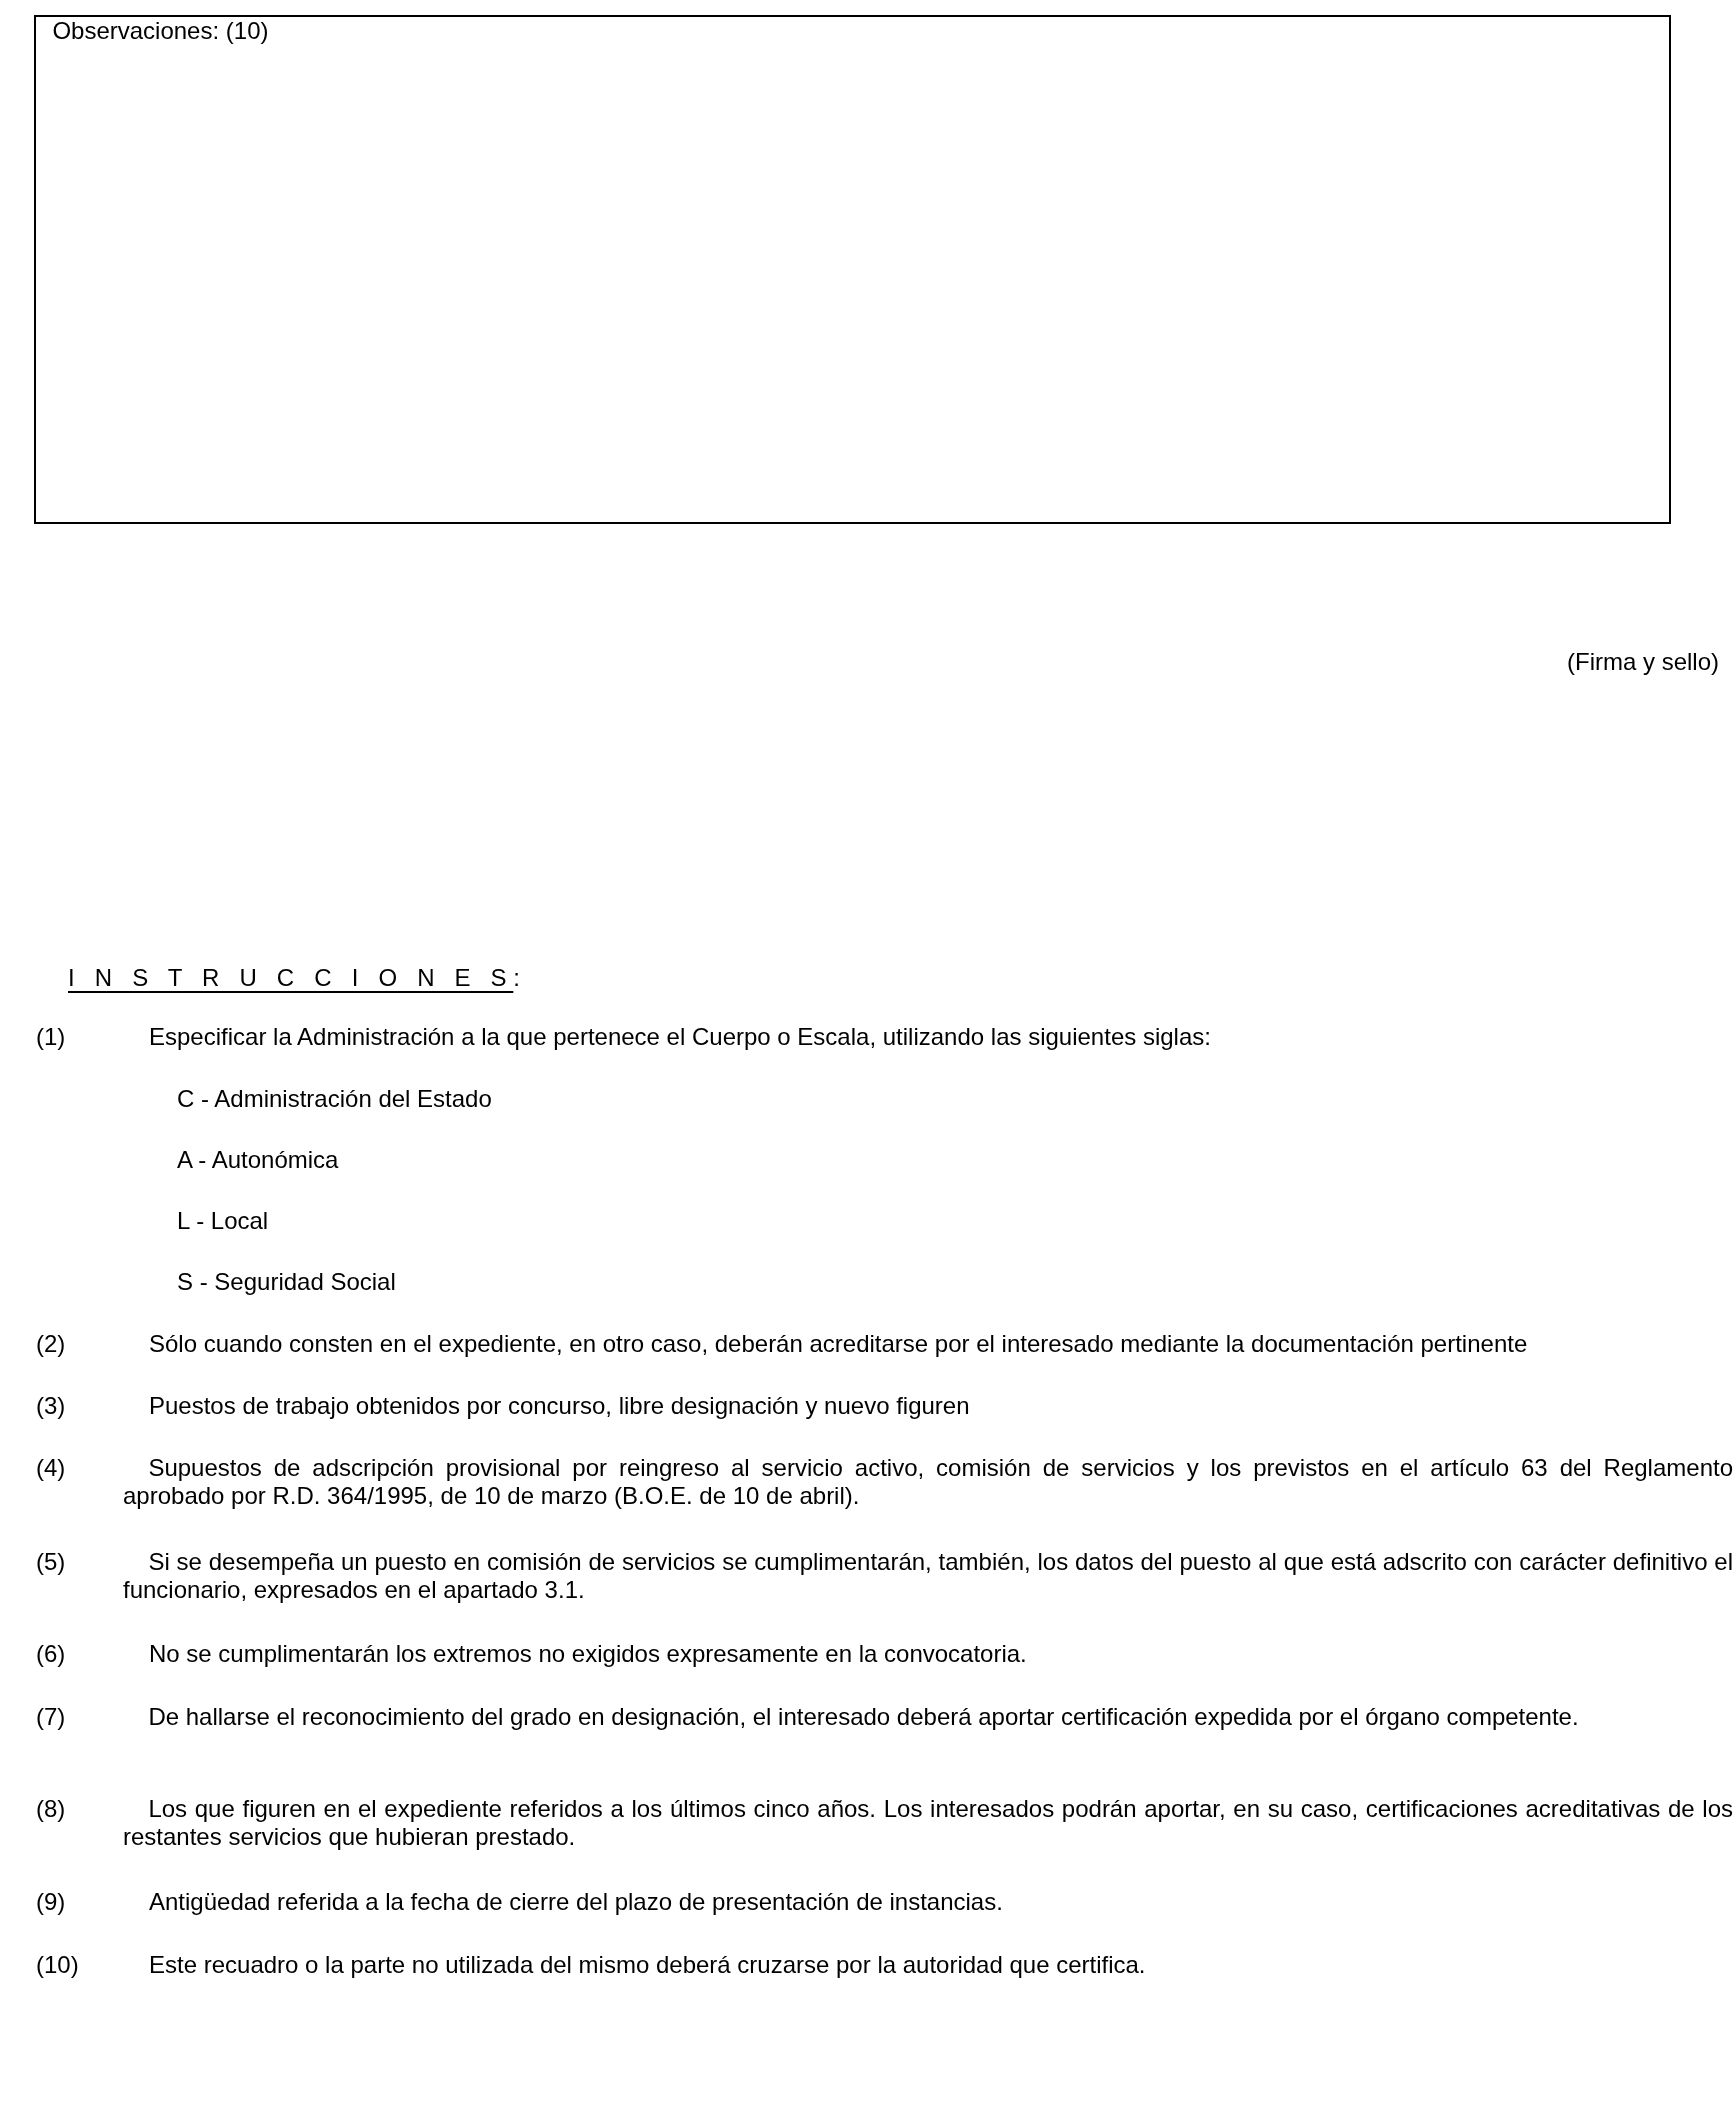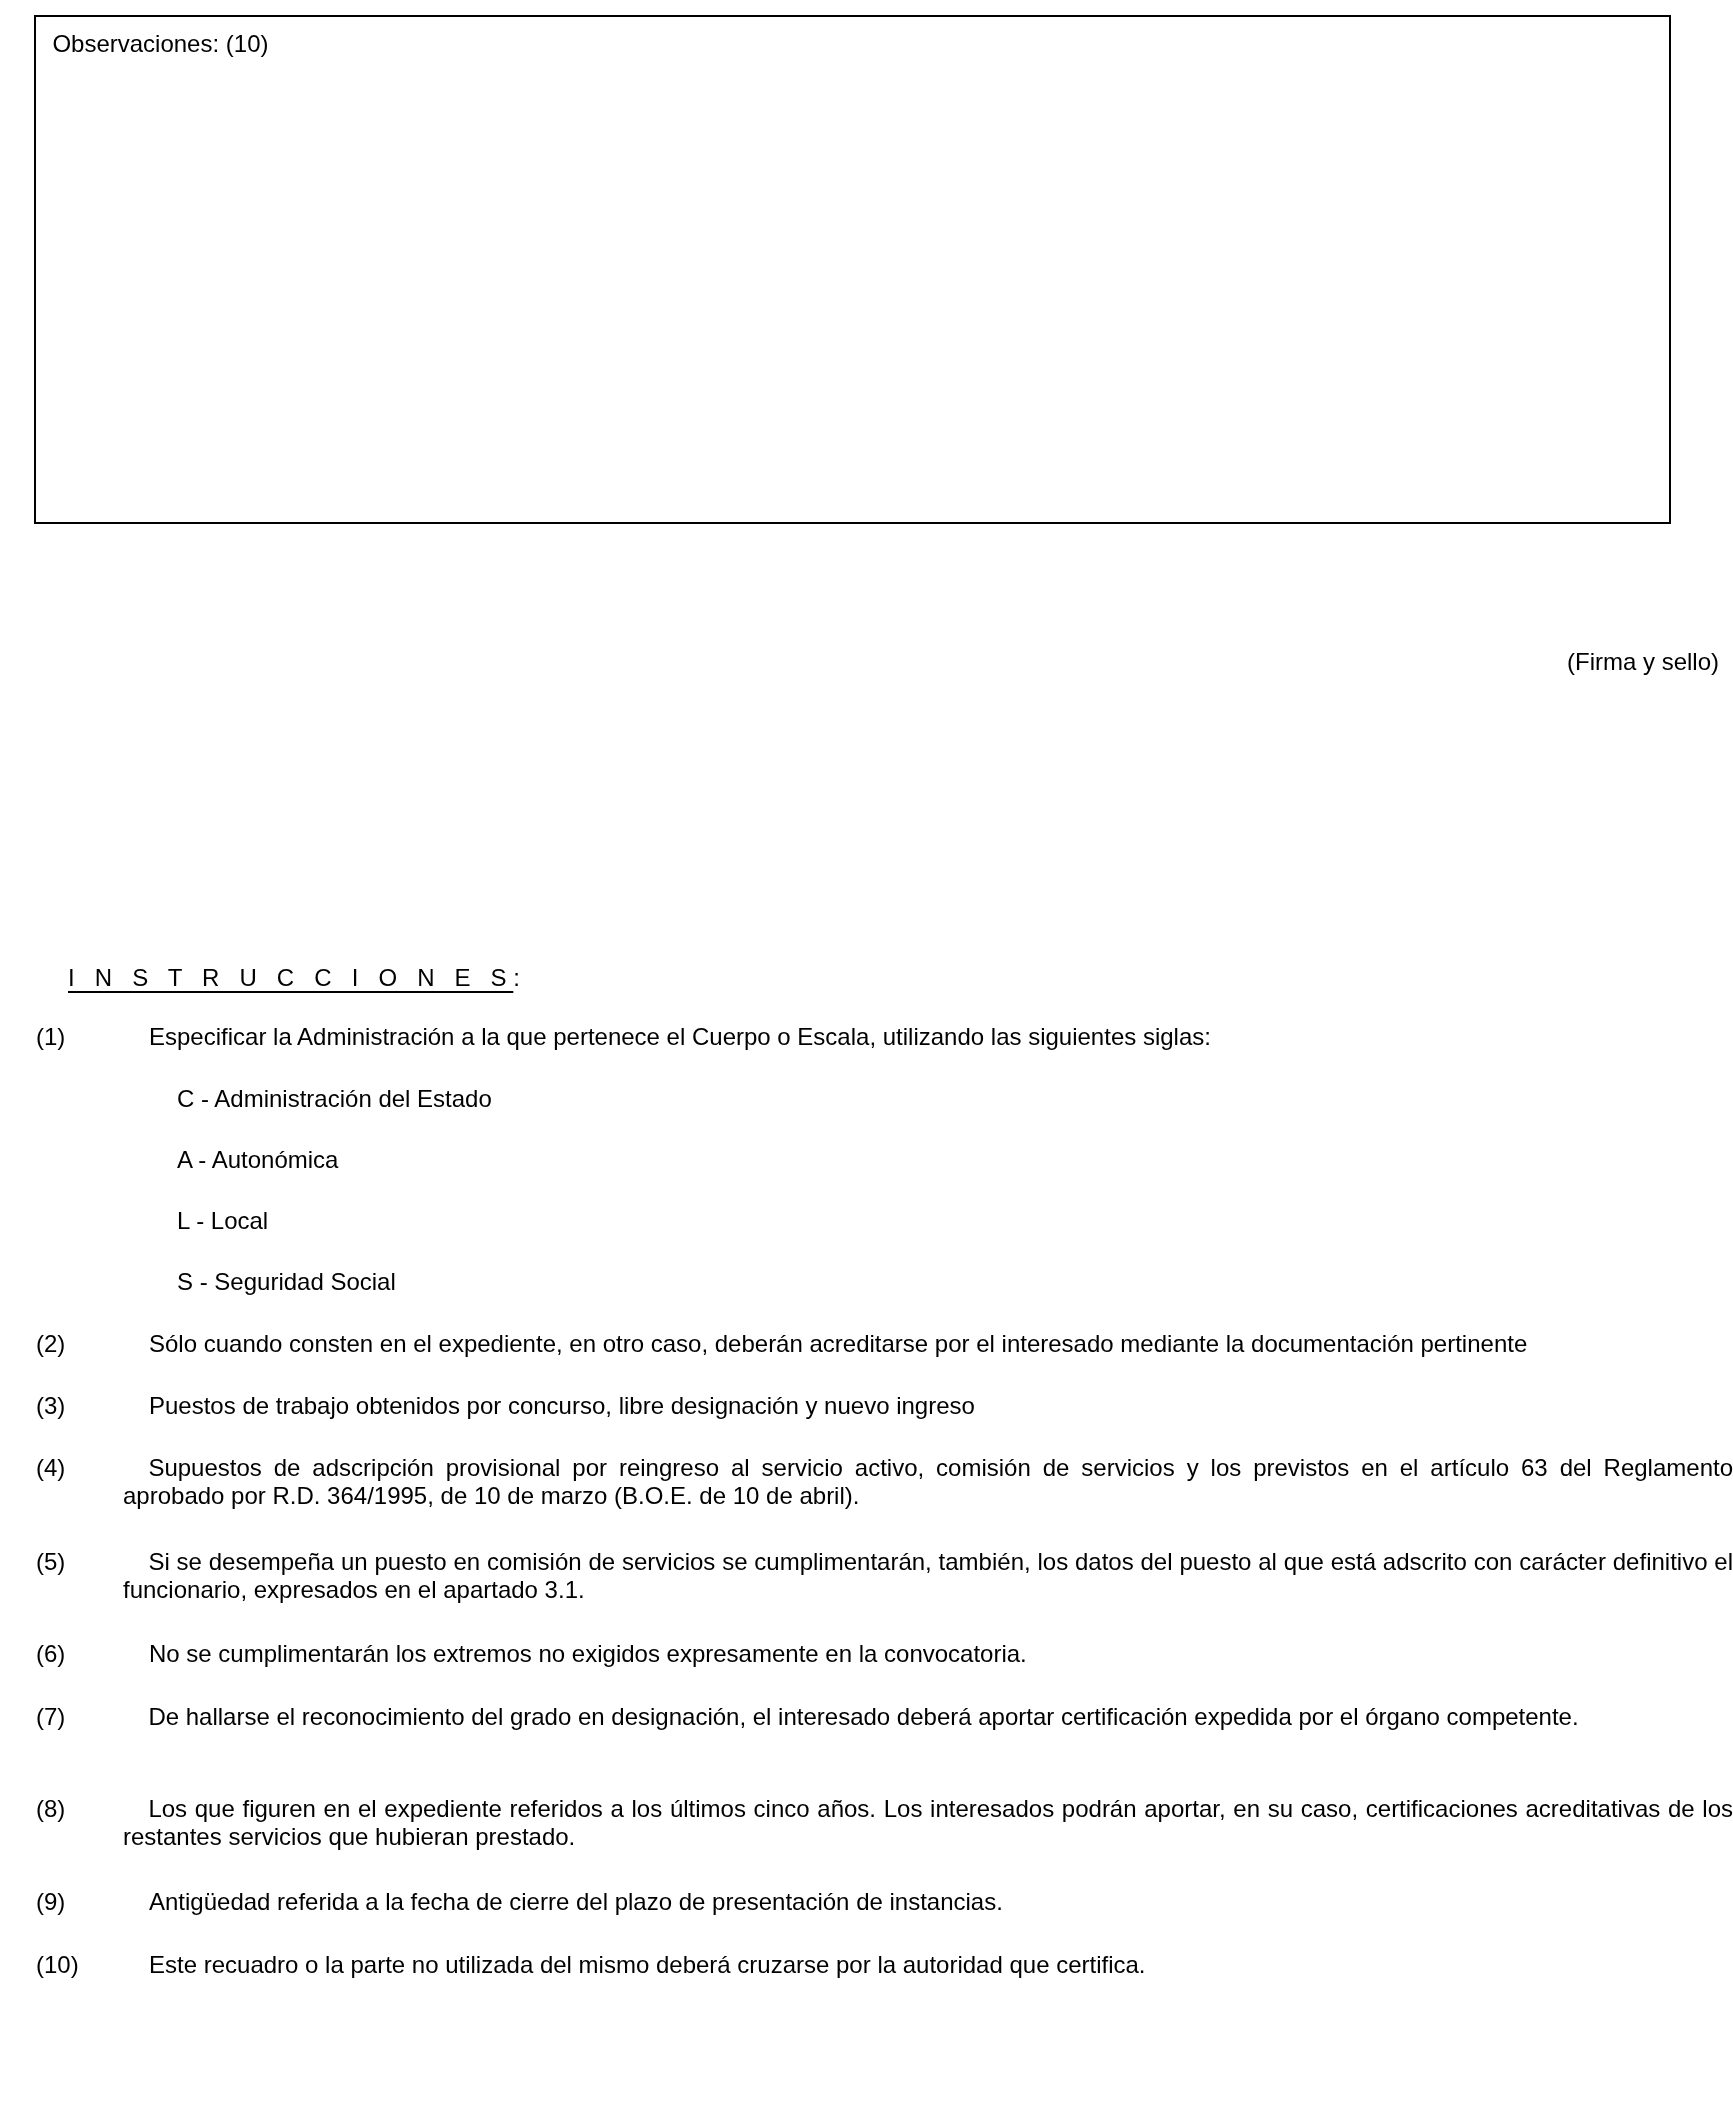--- a/index.html
+++ b/index.html
@@ -4,21 +4,21 @@
 <style>
   html, body { margin: 0; padding: 0; background: #ffffff; }
   body {
     width: 1734px; height: 2119px; position: relative; overflow: hidden;
     font-family: "Liberation Sans", sans-serif; color: #000; font-size: 24px;
   }
   .obs-box {
     position: absolute; left: 34px; top: 15px; width: 1637px; height: 509px;
     border: 2.2px solid #000; box-sizing: border-box;
   }
-  .obs-label { position: absolute; left: 16.4px; top: 13px; white-space: nowrap; }
+  .obs-label { position: absolute; left: 16.4px; top: 0; white-space: nowrap; }
   .signature { position: absolute; right: 15px; top: 648px; white-space: nowrap; }
   .instr-title {
     position: absolute; left: 36px; top: 964px; letter-spacing: 6.7px;
     white-space: nowrap;
     margin-left: 32px;
   }
   .instr-title .u { text-decoration: underline; text-decoration-thickness: 2.2px; text-underline-offset: 4.5px; }
   .item { position: absolute; left: 36px; width: 1697px; line-height: 28px; }
   .item .num { position: absolute; left: 0; top: 0; white-space: nowrap; }
   .item .txt { position: absolute; left: 113px; top: 0; white-space: nowrap; }
@@ -49,21 +49,21 @@
 <div class="sigla" style="top:1207px">L - Local</div>
 <div class="sigla" style="top:1268px">S - Seguridad Social</div>
 
 <div class="item" style="top:1330px">
   <span class="num">(2)</span>
   <span class="txt">Sólo cuando consten en el expediente, en otro caso, deberán acreditarse por el interesado mediante la documentación pertinente</span>
 </div>
 
 <div class="item" style="top:1392px">
   <span class="num">(3)</span>
-  <span class="txt">Puestos de trabajo obtenidos por concurso, libre designación y nuevo ingreso</span>
+  <span class="txt">Puestos de trabajo obtenidos por concurso, libre designación y nuevo figuren</span>
 </div>
 
 <div class="item wrap" style="top:1454px">
   <span class="num">(4)</span>
   <span class="txt">Supuestos de adscripción provisional por reingreso al servicio activo, comisión de servicios y los previstos en el artículo 63 del Reglamento aprobado por R.D. 364/1995, de 10 de marzo (B.O.E. de 10 de abril).</span>
 </div>
 
 <div class="item wrap" style="top:1548px">
   <span class="num">(5)</span>
   <span class="txt">Si se desempeña un puesto en comisión de servicios se cumplimentarán, también, los datos del puesto al que está adscrito con carácter definitivo el funcionario, expresados en el apartado 3.1.</span>

